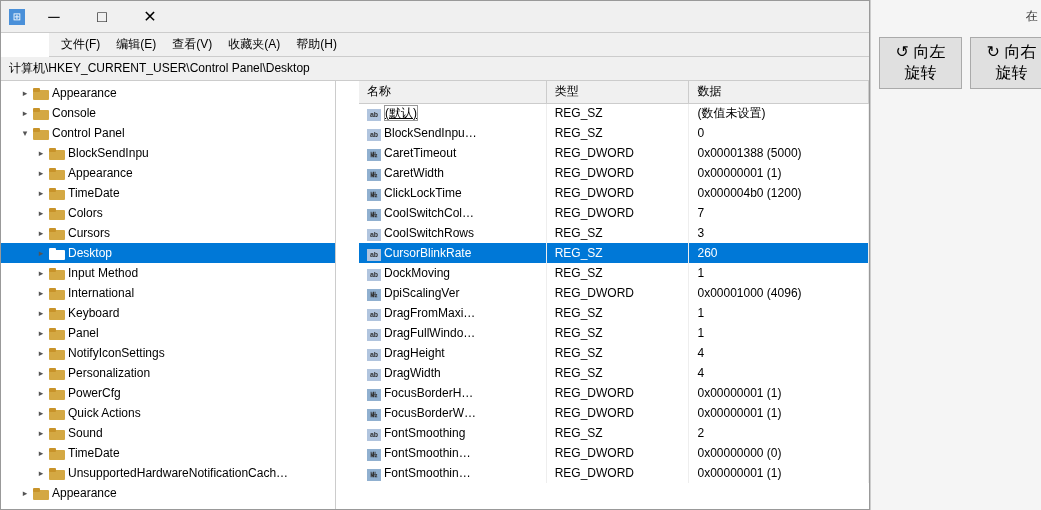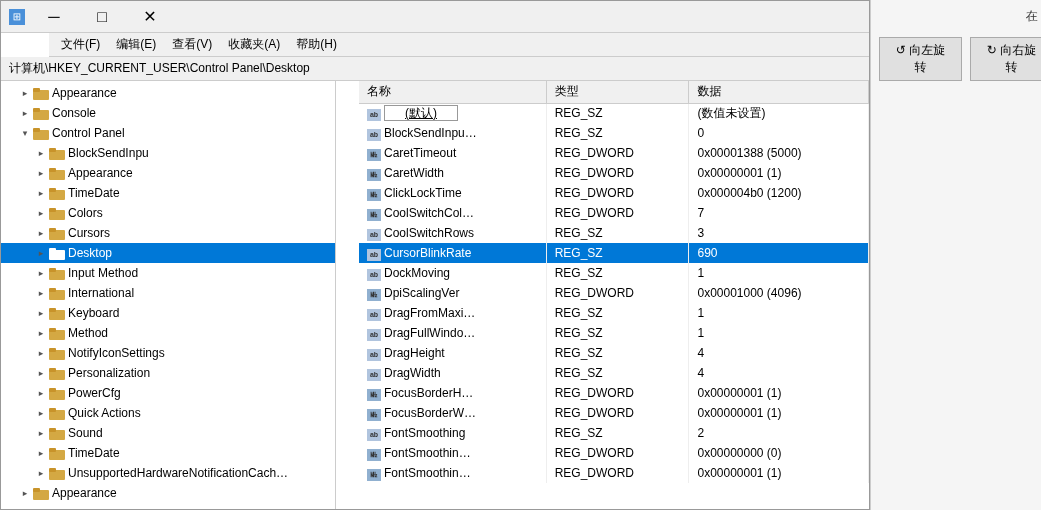--- a/index.html
+++ b/index.html
@@ -189,21 +189,21 @@
     .rotate-buttons {
       display: flex;
       gap: 8px;
       margin-top: 4px;
     }
     .rotate-btn {
       padding: 4px 10px;
       background: #e0e0e0;
       border: 1px solid #aaa;
       cursor: pointer;
-      font-size: 12px;
+      font-size: 16px;
       display: flex; align-items: center; gap: 4px;
     }
   </style>
 </head>
 <body>
 
 <div class="window">
 
   <div class="title-bar">
     <div class="title-bar-icon">⊞</div>
@@ -324,21 +324,21 @@
     <rect x="0" y="2" width="7" height="4" rx="1" fill="#c8932a"></rect>
   </svg></span>
           <span>Keyboard</span>
         </div>
         <div class="tree-item" style="padding-left: 32px;">
           <span class="tree-expand">▸</span>
           <span class="folder-icon"><svg viewBox="0 0 16 14" xmlns="http://www.w3.org/2000/svg">
     <rect x="0" y="4" width="16" height="10" rx="1" fill="#d4a843"></rect>
     <rect x="0" y="2" width="7" height="4" rx="1" fill="#c8932a"></rect>
   </svg></span>
-          <span>Method</span>
+          <span>Panel</span>
         </div>
         <div class="tree-item" style="padding-left: 32px;">
           <span class="tree-expand">▸</span>
           <span class="folder-icon"><svg viewBox="0 0 16 14" xmlns="http://www.w3.org/2000/svg">
     <rect x="0" y="4" width="16" height="10" rx="1" fill="#d4a843"></rect>
     <rect x="0" y="2" width="7" height="4" rx="1" fill="#c8932a"></rect>
   </svg></span>
           <span>NotifyIconSettings</span>
         </div>
         <div class="tree-item" style="padding-left: 32px;">
@@ -403,21 +403,21 @@
       <table class="data-table">
         <thead>
           <tr>
             <th>名称</th>
             <th>类型</th>
             <th>数据</th>
           </tr>
         </thead>
         <tbody id="table-body">
             <tr>
-              <td><span class="reg-icon" style="font-size: 7px;">ab</span><span style="border: 1px solid rgb(153, 153, 153); padding: 0px 20px; text-decoration: underline;">(默认)</span></td>
+              <td><span class="reg-icon" style="font-size: 7px;">ab</span><span style="border: 1px solid rgb(153, 153, 153); padding: 0px 0; text-decoration: underline;">(默认)</span></td>
               <td>REG_SZ</td>
               <td>(数值未设置)</td>
             </tr>
             <tr>
               <td><span class="reg-icon" style="font-size: 7px;">ab</span>BlockSendInpu…</td>
               <td>REG_SZ</td>
               <td>0</td>
             </tr>
             <tr>
               <td><span class="reg-icon dword" style="font-size: 7px;">㎒</span>CaretTimeout</td>
@@ -440,21 +440,21 @@
               <td>7</td>
             </tr>
             <tr>
               <td><span class="reg-icon" style="font-size: 7px;">ab</span>CoolSwitchRows</td>
               <td>REG_SZ</td>
               <td>3</td>
             </tr>
             <tr class="selected">
               <td><span class="reg-icon" style="font-size: 7px;">ab</span>CursorBlinkRate</td>
               <td>REG_SZ</td>
-              <td>690</td>
+              <td>260</td>
             </tr>
             <tr>
               <td><span class="reg-icon" style="font-size: 7px;">ab</span>DockMoving</td>
               <td>REG_SZ</td>
               <td>1</td>
             </tr>
             <tr>
               <td><span class="reg-icon dword" style="font-size: 7px;">㎒</span>DpiScalingVer</td>
               <td>REG_DWORD</td>
               <td>0x00001000 (4096)</td>

